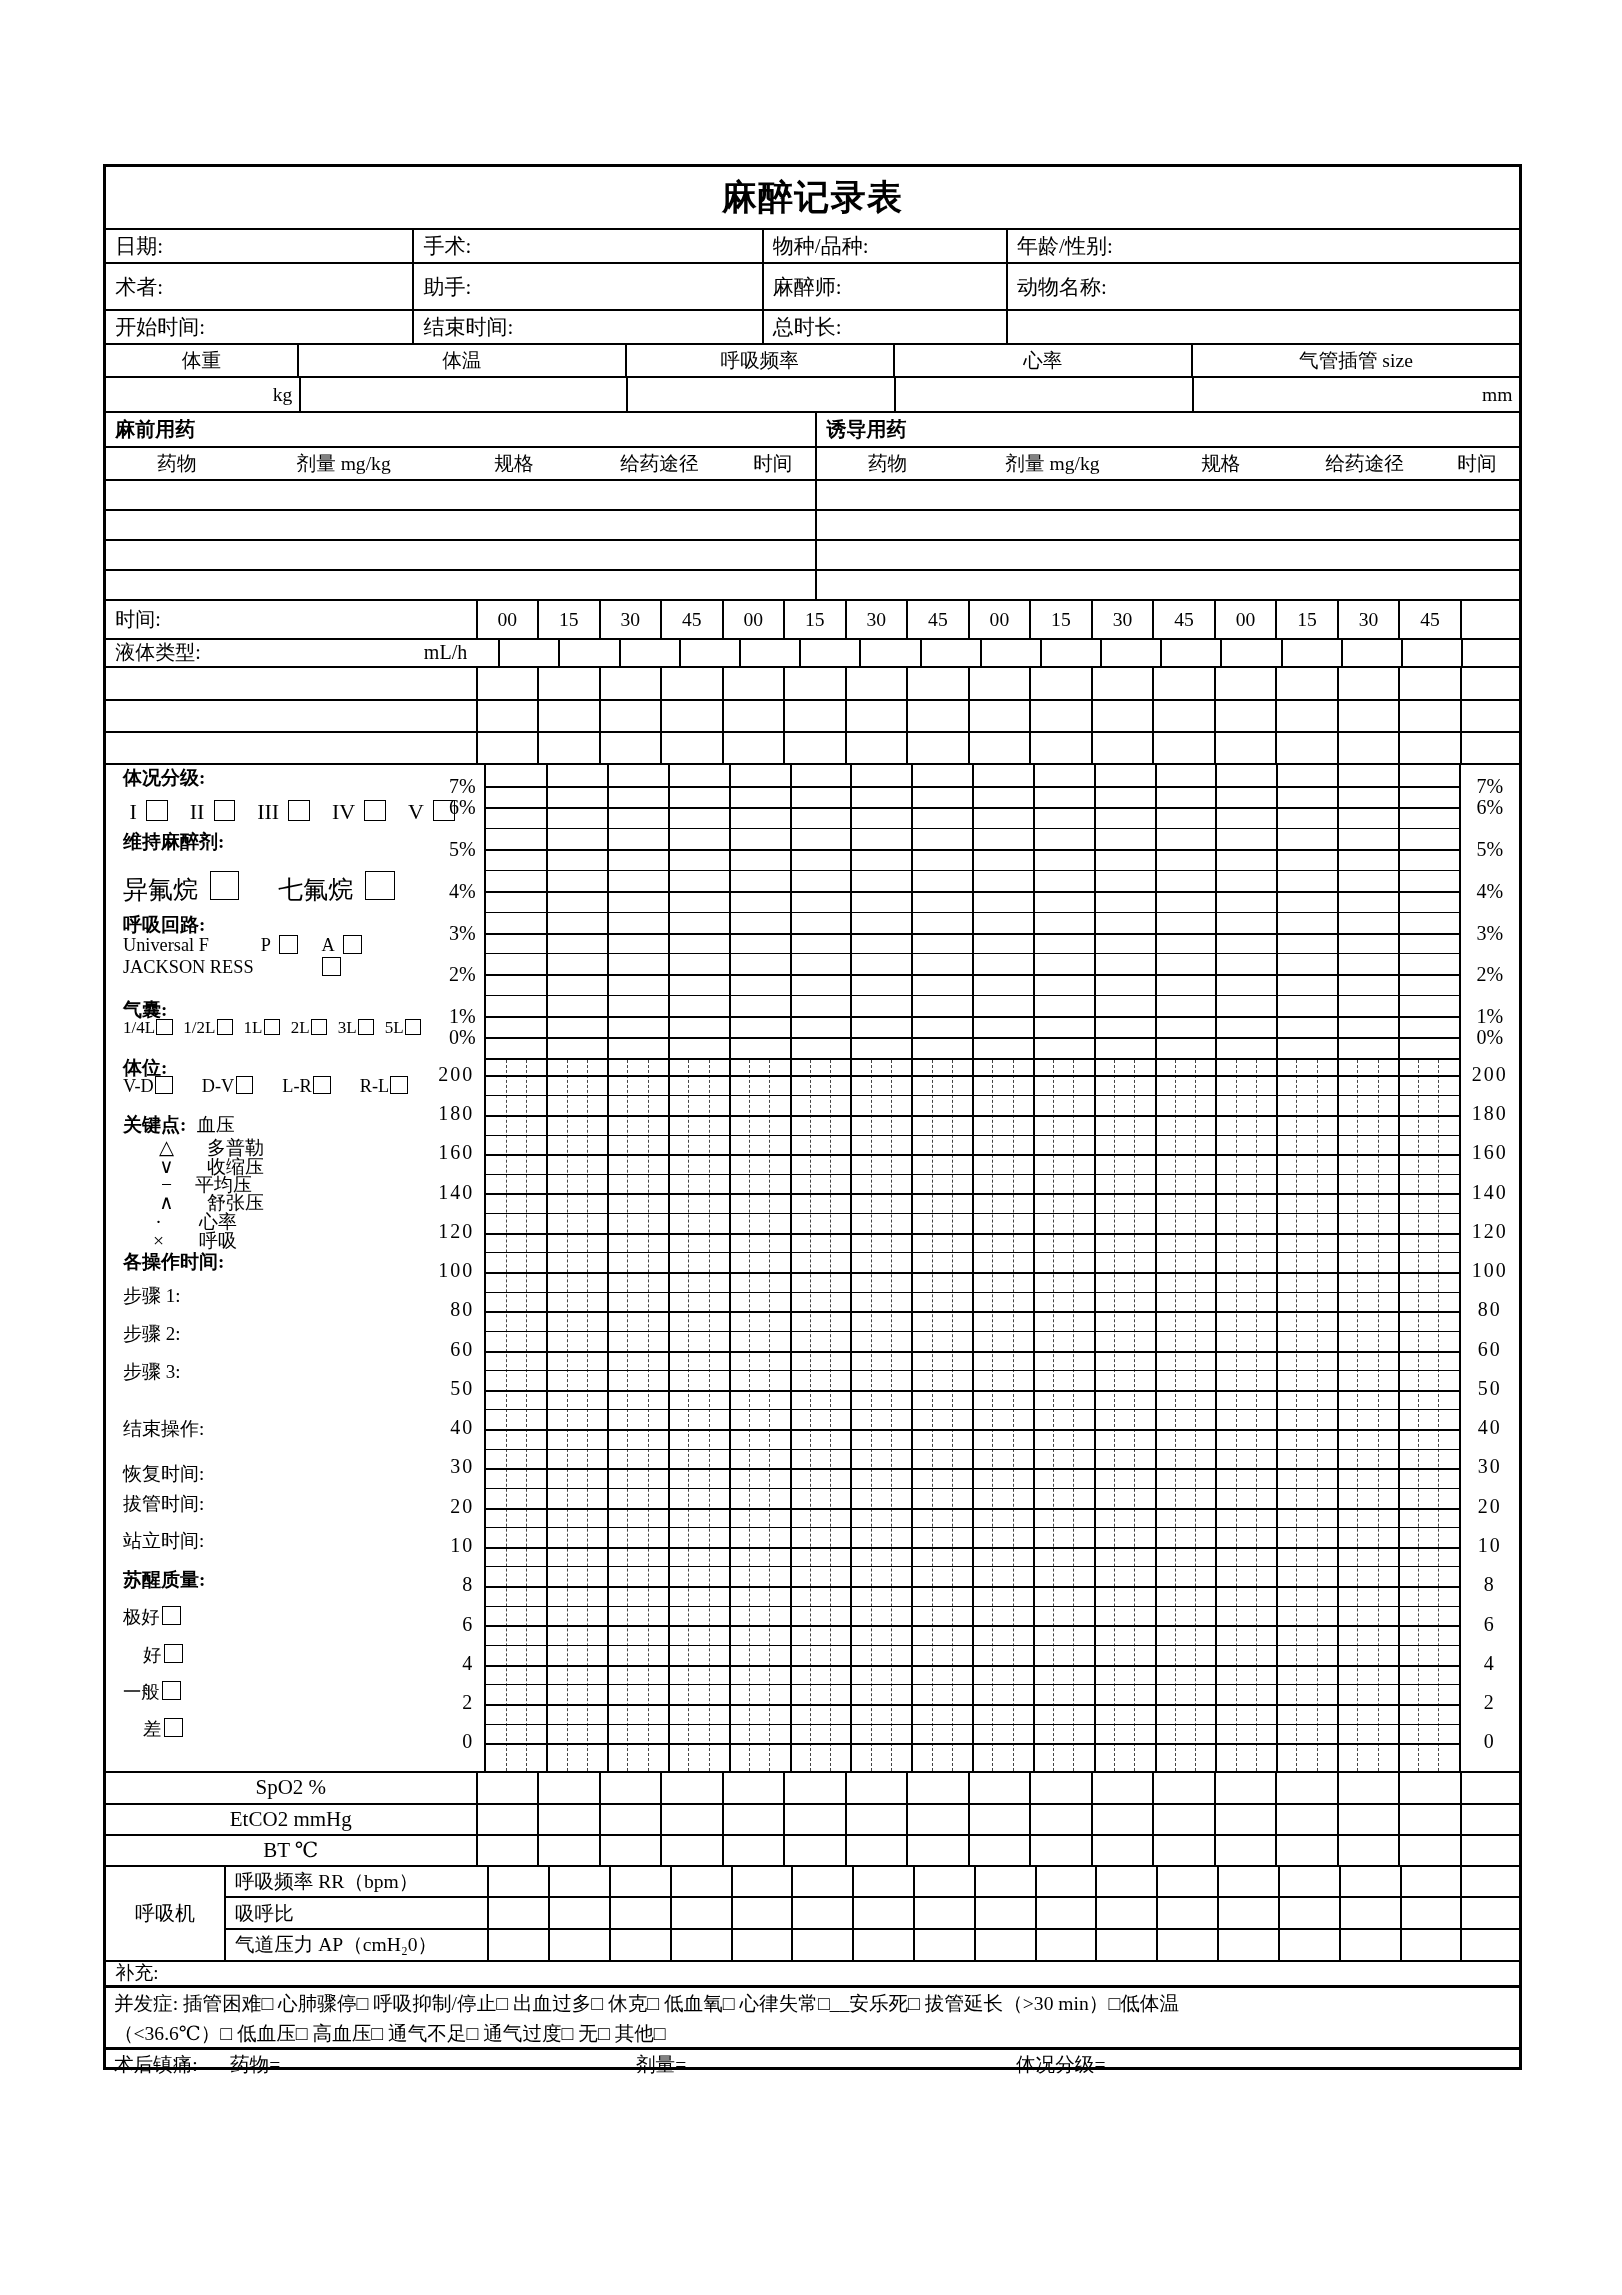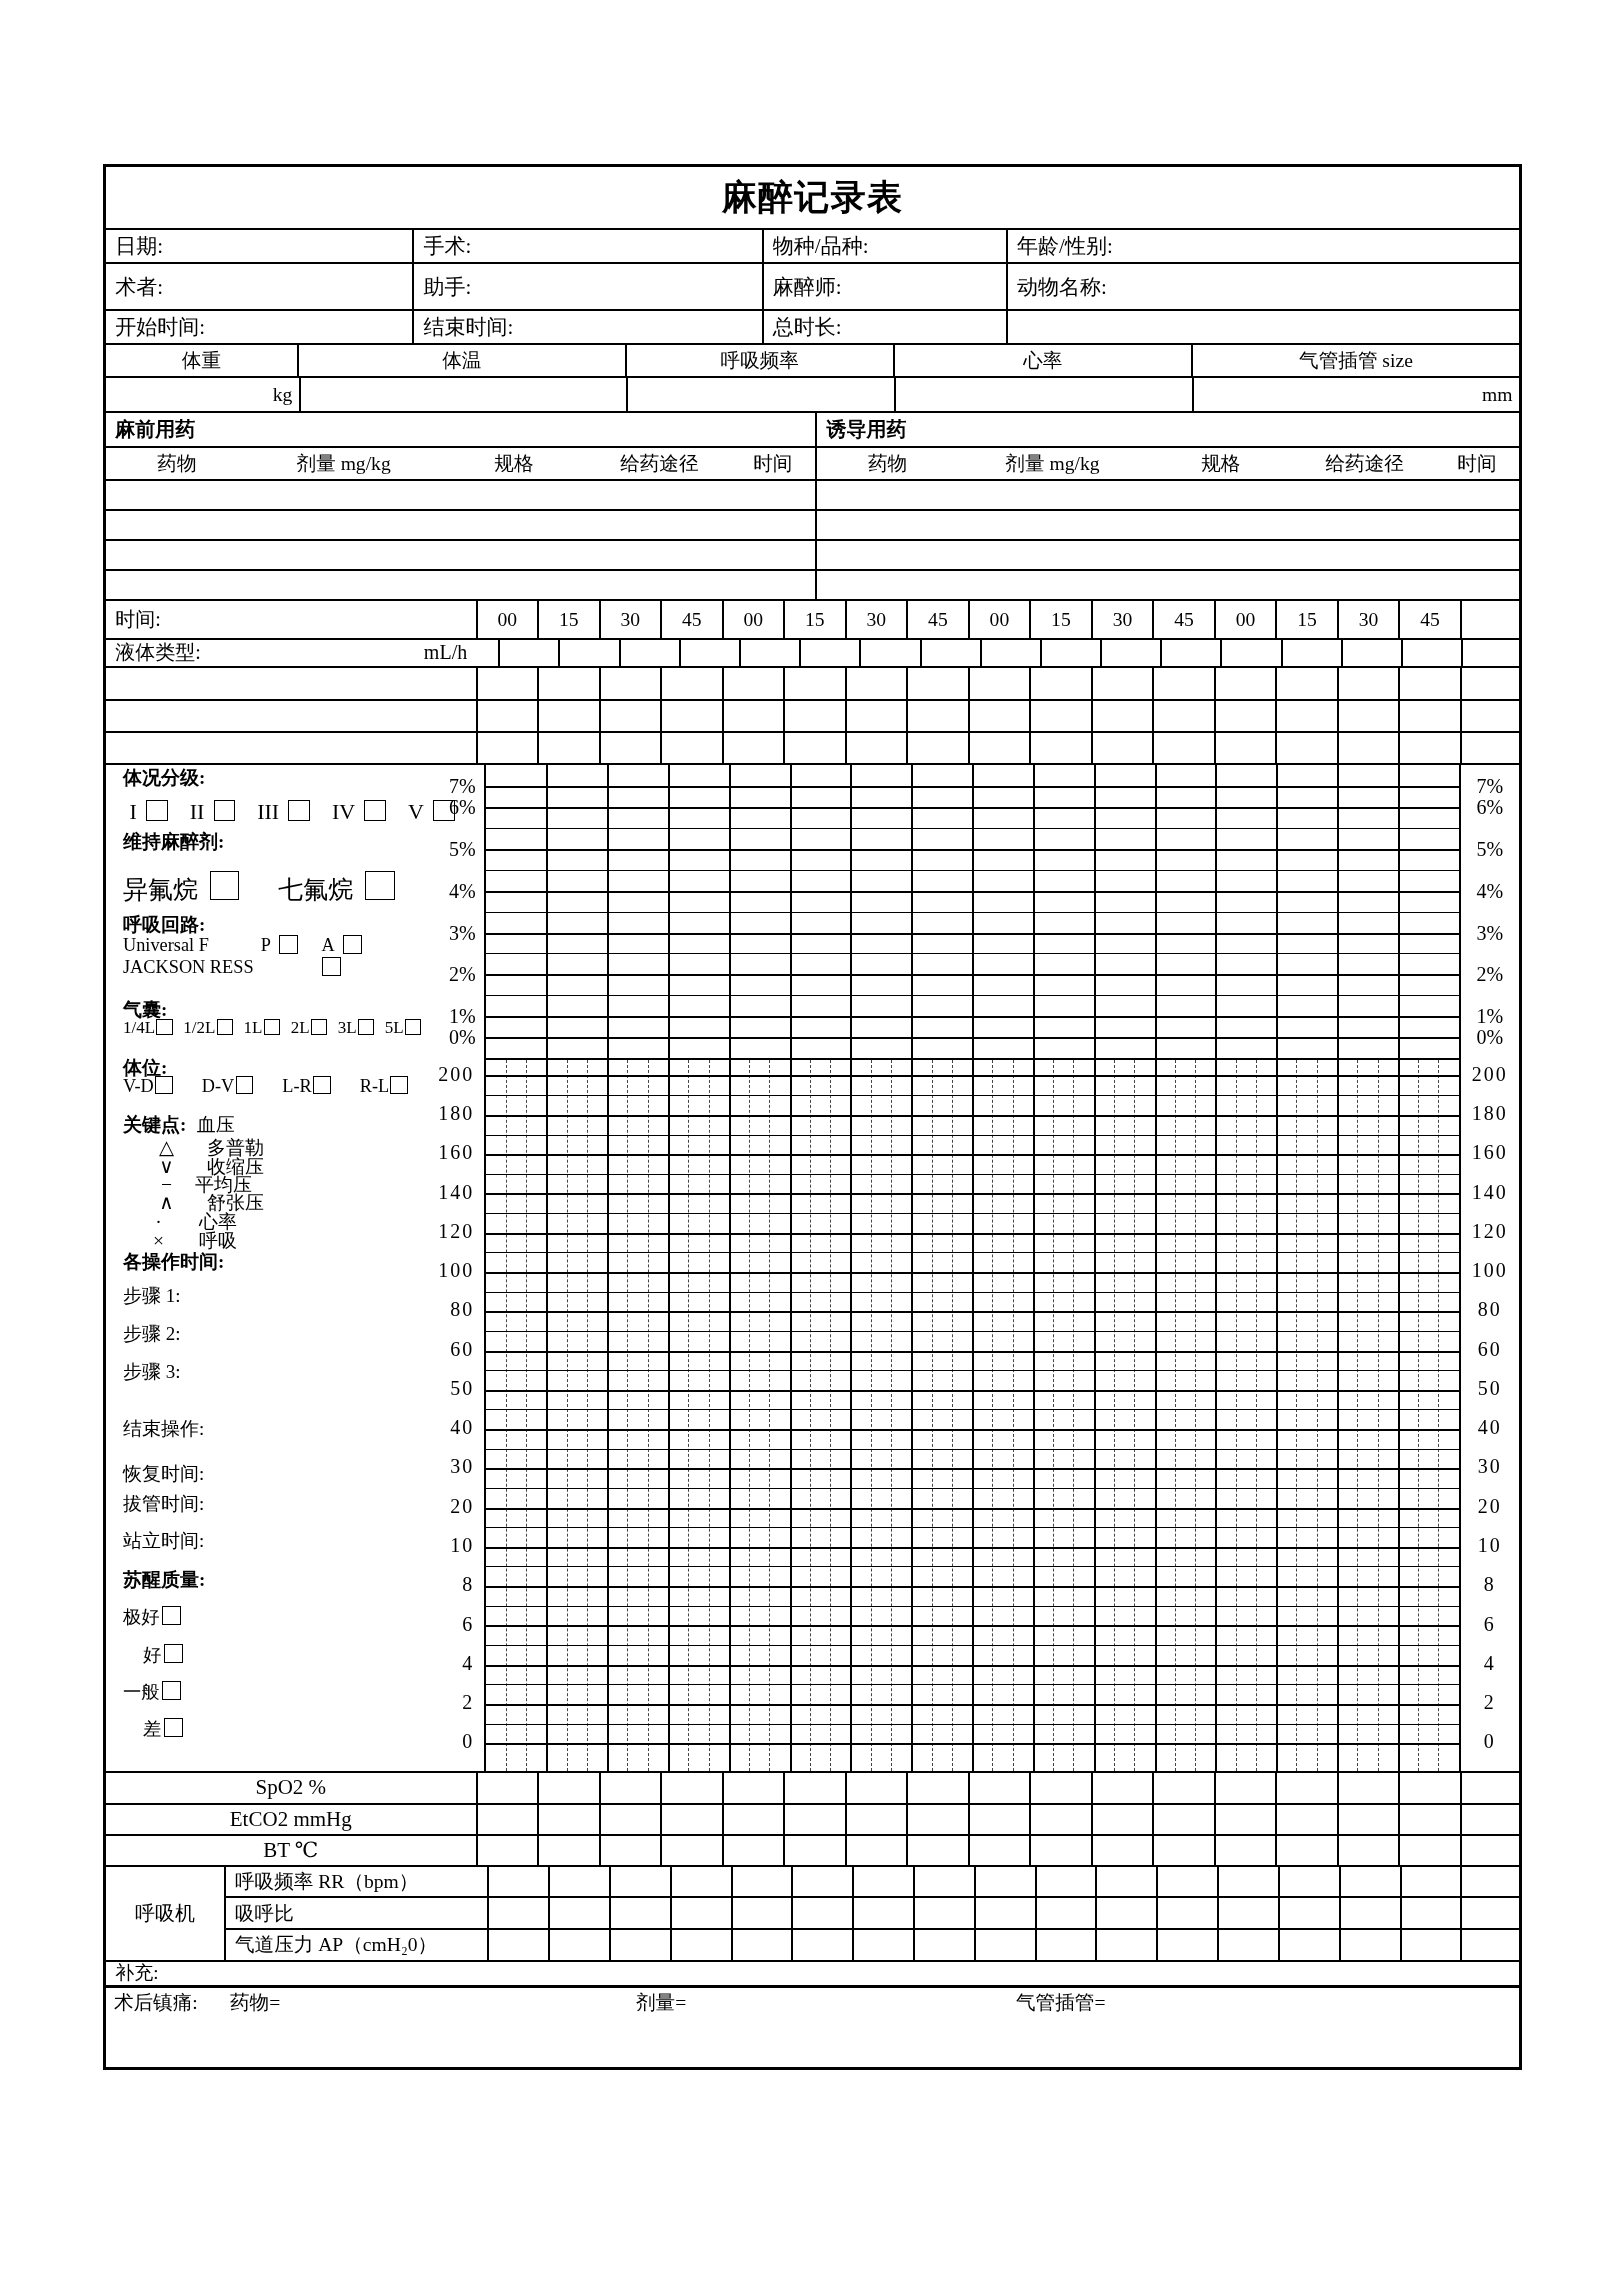--- a/index.html
+++ b/index.html
@@ -583,21 +583,25 @@
             <div class="cell bl" style="flex: 93.75 0 0px;"></div>
             <div class="cell bl" style="flex: 93.75 0 0px;"></div>
             <div class="cell bl" style="flex: 93.75 0 0px;"></div>
             <div class="cell bl" style="flex: 90 0 0px;"></div>
           </div>
         </div>
       </div>
     <div class="row bt4 cell supp" style="height:25.5px;">
       <span>补充:</span>
     </div>
+    <div class="row bt5 comp" style="height:62px;">
+      <div>并发症: 插管困难□   心肺骤停□   呼吸抑制/停止□   出血过多□   休克□   低血氧□   心律失常□__安乐死□   拔管延长（&gt;30 min）□低体温</div>
+      <div>（&lt;36.6℃）□    低血压□    高血压□    通气不足□    通气过度□    无□    其他□</div>
+    </div>
     <div class="row bt5 postop" style="height:31px;">
       <span class="po" style="left:7.9px;">术后镇痛:</span>
       <span class="po" style="left:124px;">药物=</span>
       <span class="po" style="left:530px;">剂量=</span>
-      <span class="po" style="left:910px;">气管插管=</span>
+      <span class="po" style="left:910px;">体况分级=</span>
     </div>
   </div>
 </div>
 
 
 </body></html>

